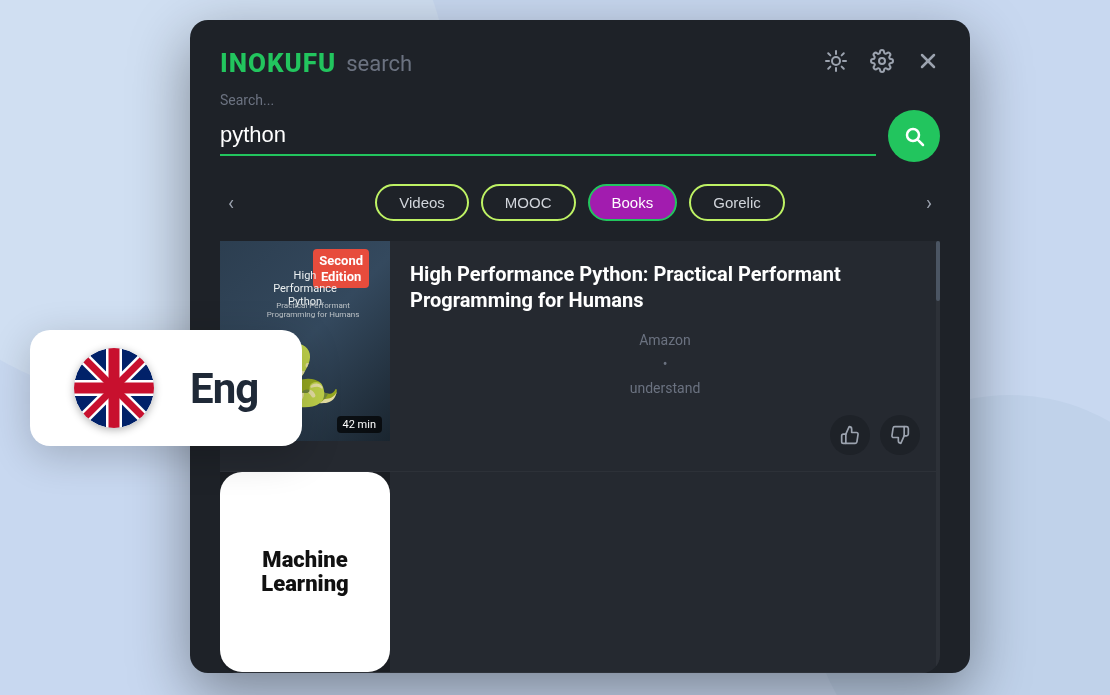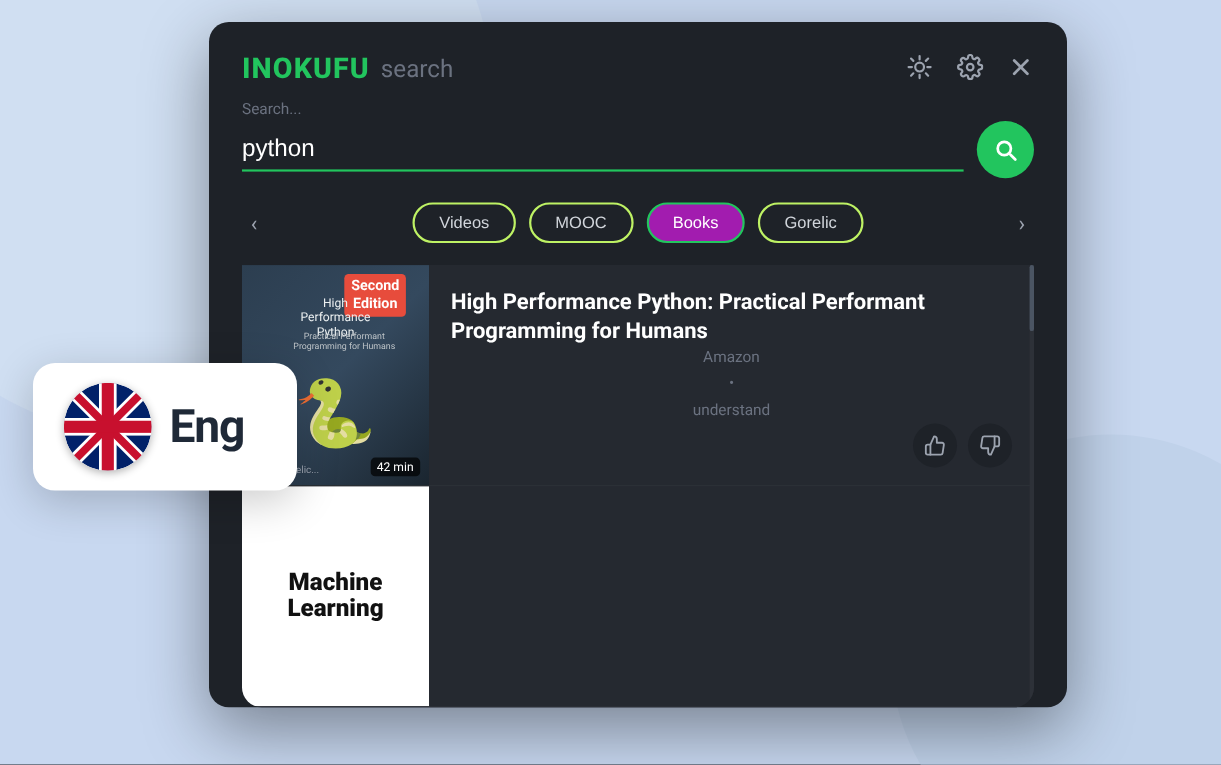--- a/index.html
+++ b/index.html
@@ -263,35 +263,36 @@
     
     .ml-cover {
       width: 100%;
       height: 100%;
       background: #ffffff;
       display: flex;
       flex-direction: column;
       align-items: center;
       justify-content: center;
       padding: 15px;
+      border-radius: 22px;
     }
     .ml-cover-title {
       font-size: 22px;
       font-weight: 900;
       color: #111;
       text-align: center;
       line-height: 1.1;
     }
 
     .result-content {
       flex: 1;
       padding: 20px 20px 16px 20px;
       display: flex;
       flex-direction: column;
-      gap: 4px;
+      gap: 19px;
       min-height: 200px;
     }
     .result-title {
       font-size: 20px;
       font-weight: 700;
       color: #ffffff;
       line-height: 1.3;
     }
     .result-title.green {
       color: #22c55e;
@@ -351,24 +352,24 @@
     }
 
     
     .language-badge {
       position: absolute;
       top: 330px;
       left: 30px;
       z-index: 20;
       background: #ffffff;
       border-radius: 20px;
-      padding: 18px 28px;
-      display: flex;
-      align-items: center;
-      gap: 16px;
+      padding: 18px 44px;
+      display: flex;
+      align-items: center;
+      gap: 36px;
       box-shadow: 0 10px 40px rgba(0,0,0,0.2);
       min-width: 240px;
     }
     .flag-circle {
       width: 80px;
       height: 80px;
       border-radius: 50%;
       overflow: hidden;
       flex-shrink: 0;
       position: relative;

